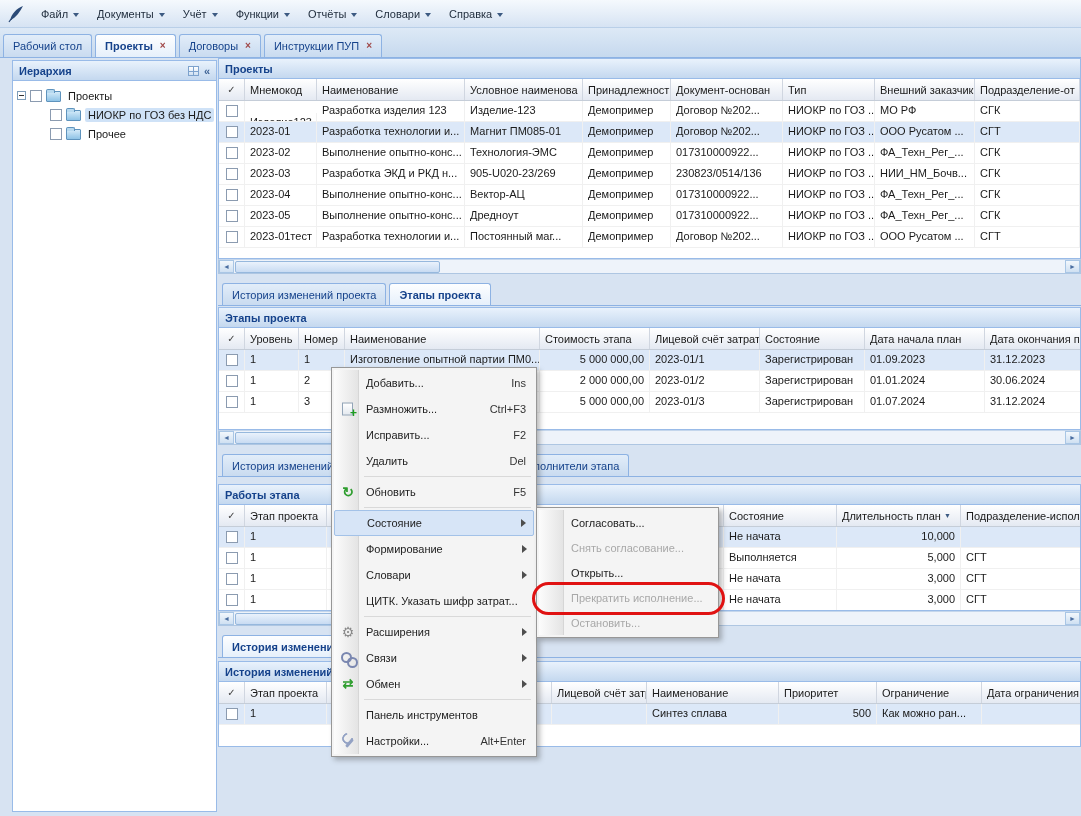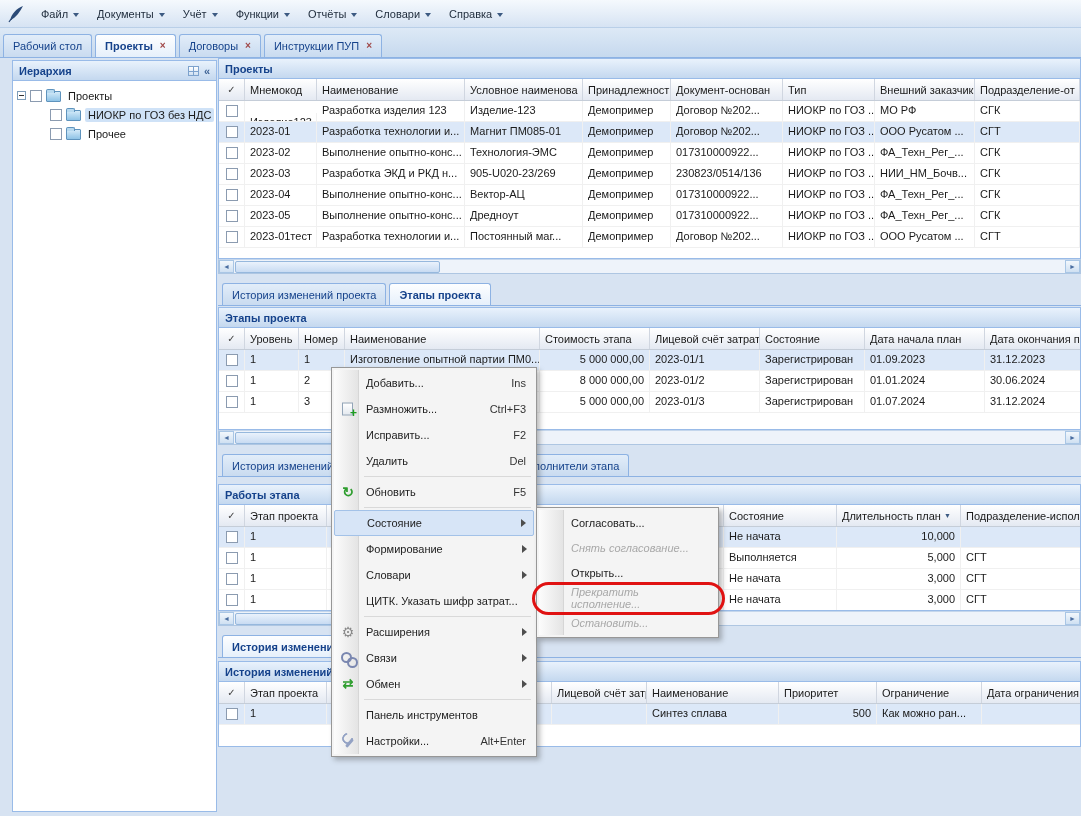--- a/index.html
+++ b/index.html
@@ -113,21 +113,21 @@
   .wrench-icon::after { content:""; position:absolute; left:2px; top:0; width:7px; height:7px;
     border:2px solid #93a2c4; border-radius:50%; border-top-color:transparent; transform:rotate(40deg); }
 
   
   .submenu { position:absolute; left:536px; top:507px; width:183px; background:#f4f4f4;
     border:1px solid #979797; box-shadow:3px 3px 5px rgba(60,60,60,.35); padding:2px; z-index:60; }
   .submenu::before { content:""; position:absolute; left:2px; top:2px; bottom:2px; width:24px;
     background:linear-gradient(90deg,#fcfcfc,#e4e4e4); border-right:1px solid #d6d6d6; }
   .sm-item { height:25px; display:flex; align-items:center; position:relative;
     padding:0 8px 0 32px; color:#222; }
-  .sm-item.dis { color:#a8a8a8;font-style:italic; }
+  .sm-item.dis { color:#a8a8a8; }
 
   
   .annotation { position:absolute; left:532px; top:582px; width:193px; height:33px;
     border:3px solid #e01212; border-radius:17px; z-index:70; pointer-events:none; }
 </style>
 </head>
 <body>
 
 <div class="app">
 
@@ -406,21 +406,21 @@
           <div class="g-cell" style="width: 120px;">01.09.2023</div>
           <div class="g-cell" style="width: 97px;">31.12.2023</div>
         </div>
         <div class="g-row">
           <div class="g-cell g-cbcol">
             <span class="cb"></span>
           </div>
           <div class="g-cell" style="width: 54px;">1</div>
           <div class="g-cell" style="width: 46px;">2</div>
           <div class="g-cell" style="width: 195px;"></div>
-          <div class="g-cell num" style="width: 110px;">8 000 000,00</div>
+          <div class="g-cell num" style="width: 110px;">2 000 000,00</div>
           <div class="g-cell" style="width: 110px;">2023-01/2</div>
           <div class="g-cell" style="width: 105px;">Зарегистрирован</div>
           <div class="g-cell" style="width: 120px;">01.01.2024</div>
           <div class="g-cell" style="width: 97px;">30.06.2024</div>
         </div>
         <div class="g-row">
           <div class="g-cell g-cbcol">
             <span class="cb"></span>
           </div>
           <div class="g-cell" style="width: 54px;">1</div>

